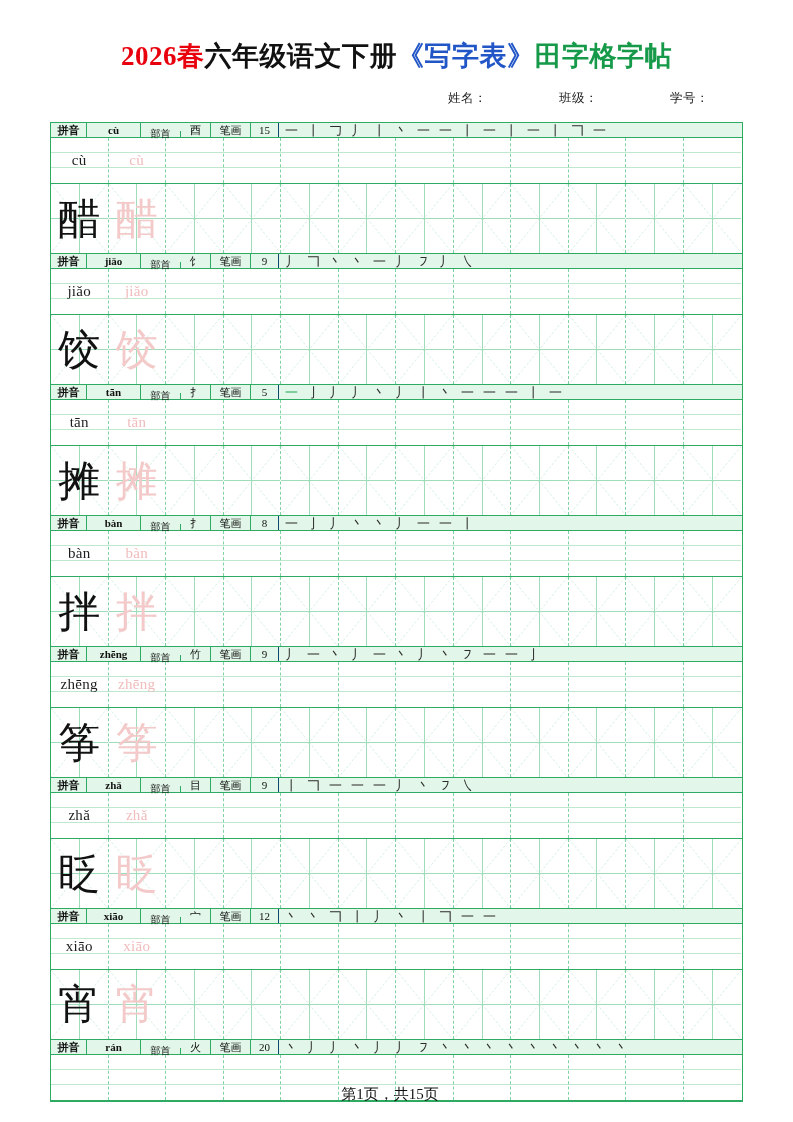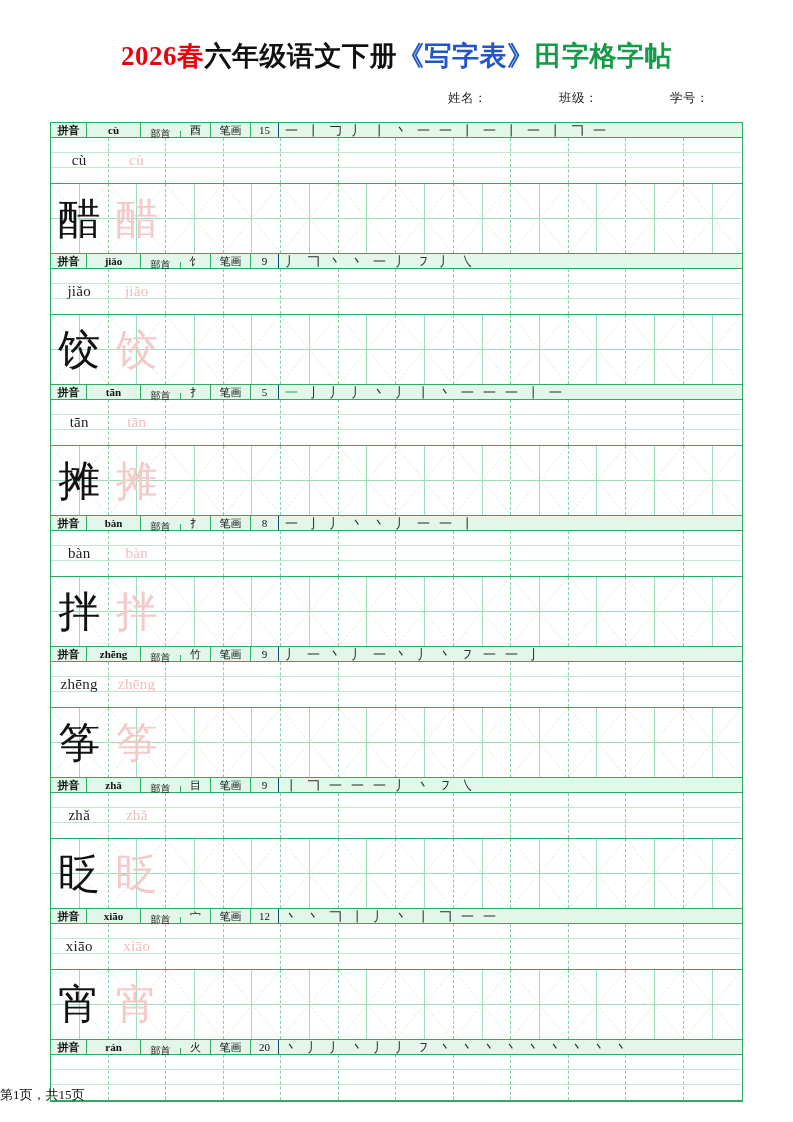--- a/index.html
+++ b/index.html
@@ -180,22 +180,22 @@
     width: 100%; height: 100%;
     z-index: 1;
   }
 
   
   .footer {
     position: absolute;
     bottom: 18px;
     left: 0;
     width: 780px;
-    text-align: left;
-    font-size: 13px;
+    text-align: center;
+    font-size: 15px;
     color: #111;
     font-family: "Liberation Serif", serif;
   }
 </style>
 </head>
 <body>
 
 <div class="page">
 
   <div class="title-row">

